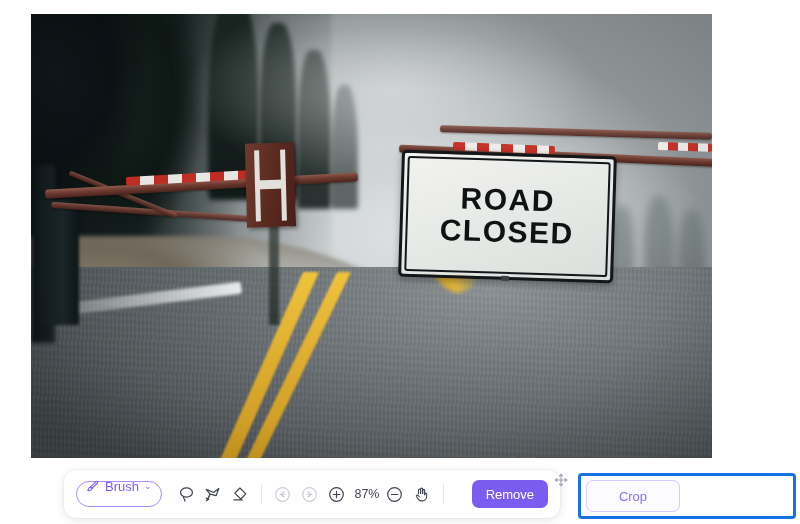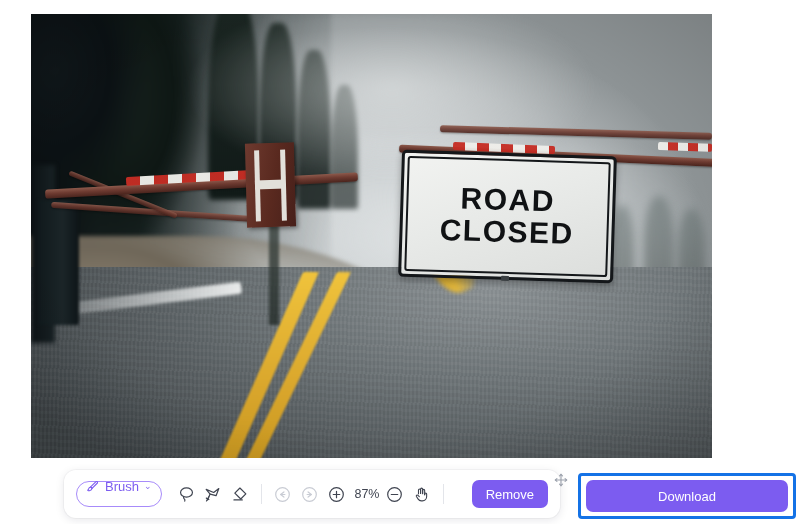--- a/index.html
+++ b/index.html
@@ -474,16 +474,16 @@
     <svg width="16" height="16" viewBox="0 0 24 24" fill="none" stroke="#9aa0ab" stroke-width="1.6" stroke-linecap="round" stroke-linejoin="round">
       <path d="M12 3.5 V20.5 M3.5 12 H20.5"></path>
       <path d="M12 3.5 L9.8 5.9 M12 3.5 L14.2 5.9"></path>
       <path d="M12 20.5 L9.8 18.1 M12 20.5 L14.2 18.1"></path>
       <path d="M3.5 12 L5.9 9.8 M3.5 12 L5.9 14.2"></path>
       <path d="M20.5 12 L18.1 9.8 M20.5 12 L18.1 14.2"></path>
     </svg>
   </div>
 
   <div id="action-group">
-    <button class="download-btn">Download</button>
+    <button class="crop-btn">Crop</button>
   </div>
 
 </div>
 
 </body></html>

